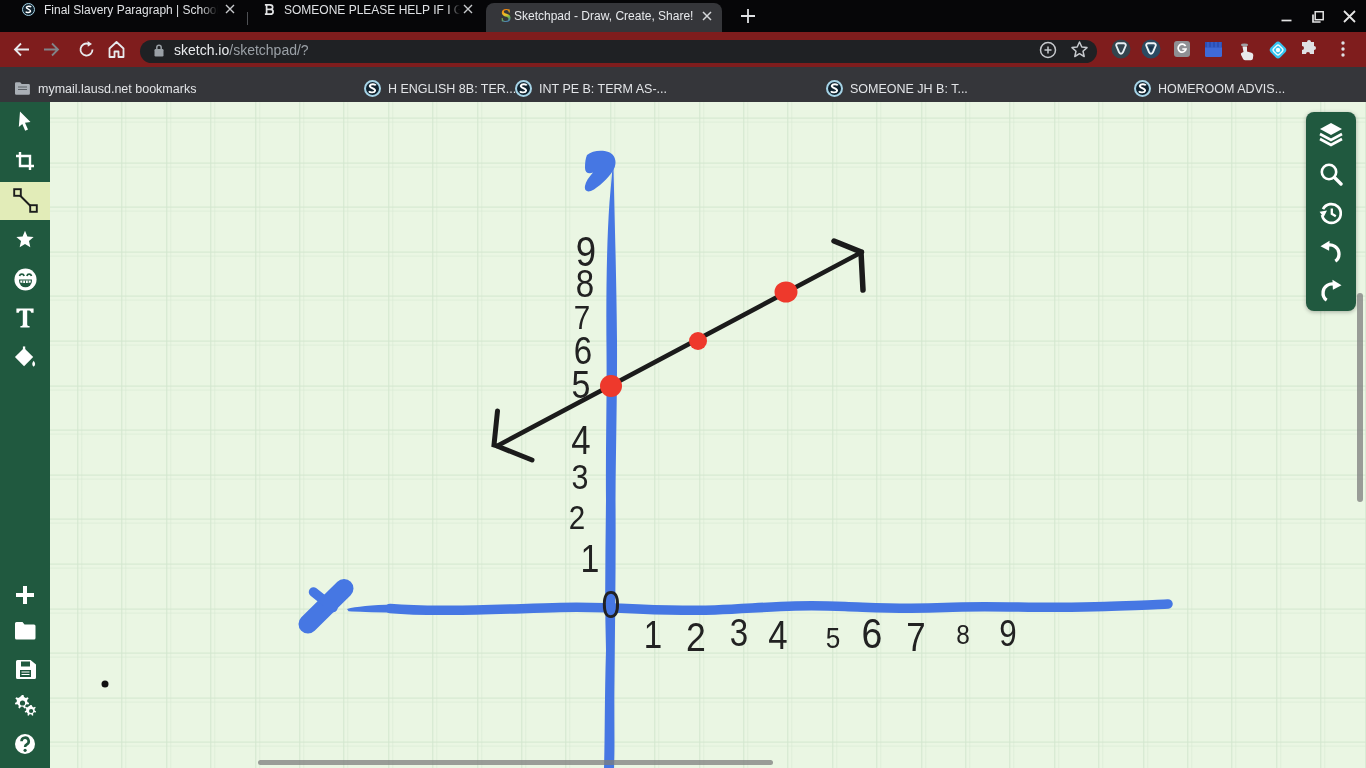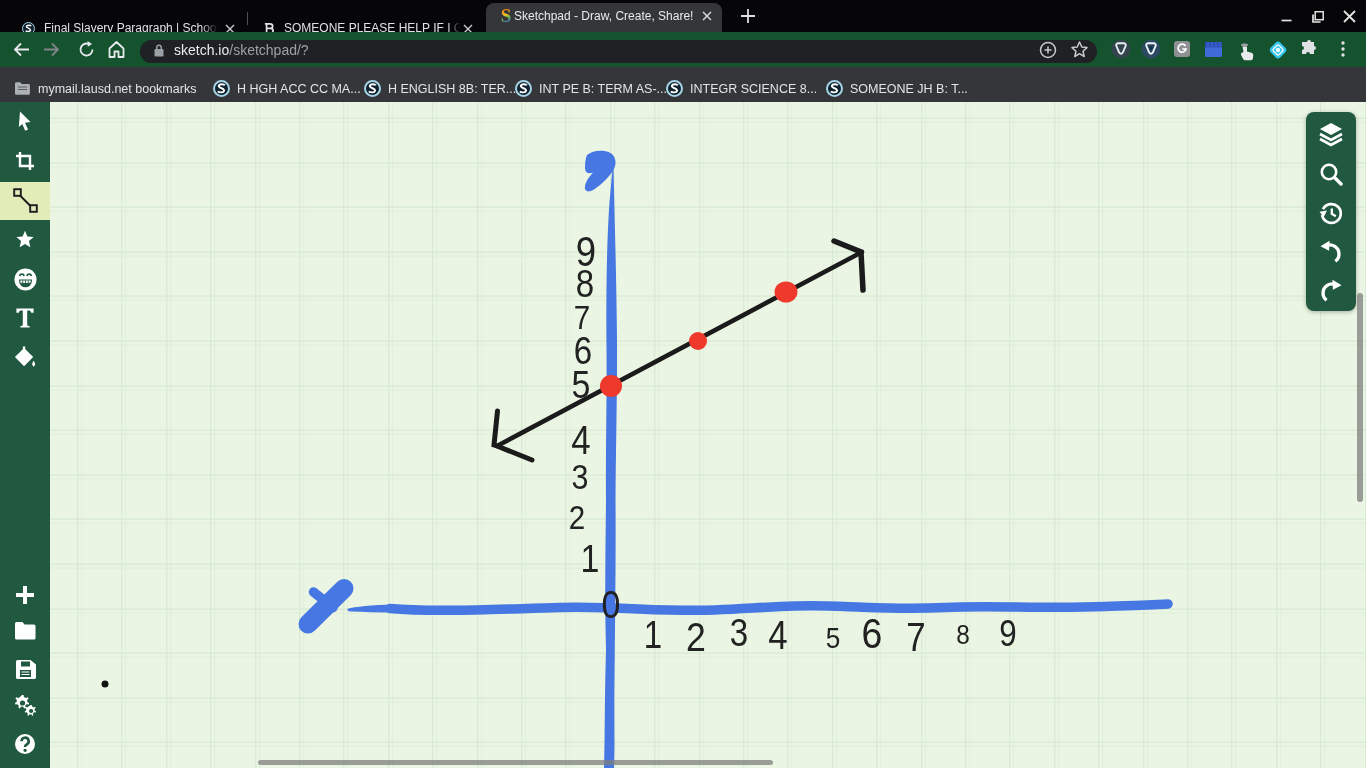--- a/index.html
+++ b/index.html
@@ -1,27 +1,27 @@
 <!DOCTYPE html>
 <html><head>
 <meta charset="utf-8">
 <style>
   * { margin:0; padding:0; box-sizing:border-box; -webkit-font-smoothing:antialiased; }
   html,body { width:1366px; height:768px; overflow:hidden; background:#e9f6e2;
     font-family:"Liberation Sans", sans-serif; }
   .abs { position:absolute; }
   
   #tabstrip { position:absolute; left:0; top:0; width:1366px; height:32px; background:#060608; }
-  .tab { position:absolute; top:9px; height:26px; display:flex; align-items:flex-end; }
+  .tab { position:absolute; top:3px; height:26px; display:flex; align-items:flex-start; }
   .tabtitle { font-size:12px; color:#dfe1e4; white-space:nowrap; overflow:hidden; }
   .tabsep { position:absolute; top:12px; width:1px; height:13px; background:#4e5054; }
   #activetab { position:absolute; left:486px; top:3px; width:236px; height:29px; padding-bottom:3px;
      background:#35363a; border-radius:8px 8px 0 0; display:flex; align-items:center; }
   
-  #toolbar { position:absolute; left:0; top:32px; width:1366px; height:35px; background:#14532d; }
+  #toolbar { position:absolute; left:0; top:32px; width:1366px; height:35px; background:#7f1d1d; }
   #omnibox { position:absolute; left:140px; top:8px; width:957px; height:23px; background:#1f2124; border-radius:12px; }
   .urlmain { color:#e8eaed; font-size:14px; }
   .urlrest { color:#9aa0a6; font-size:14px; }
   
   #bookmarks { position:absolute; left:0; top:67px; width:1366px; height:35px; background:#35363a; }
   .bk { position:absolute; top:4px; height:35px; display:flex; align-items:center; gap:7px; }
   .bktext { color:#e2e4e7; font-size:12.5px; white-space:nowrap; }
   .sicon { width:17px; height:17px; border-radius:50%; background:#10222e; border:2px solid #a5d3e6;
      display:flex; align-items:center; justify-content:center; color:#fff; font-size:10px; font-weight:bold; }
   
@@ -187,59 +187,51 @@
 </div>
 
 <div id="bookmarks">
   <div class="bk" style="left:14px;">
     <svg width="17" height="15" viewBox="0 0 17 15">
         <path d="M1 2.5 a1.2 1.2 0 0 1 1.2 -1.2 h4 l1.5 1.8 h7 a1.2 1.2 0 0 1 1.2 1.2 v8.2 a1.2 1.2 0 0 1 -1.2 1.2 h-12.5 a1.2 1.2 0 0 1 -1.2 -1.2 Z" fill="#aab0b6"></path>
         <path d="M4 6 h9 M4 8.5 h9" stroke="#5b6065" stroke-width="1.1"></path>
       </svg>
     <div class="bktext">mymail.lausd.net bookmarks</div>
   </div>
-  <div class="bk" style="left:213px;">
-      <div class="sicon">
-        <svg width="9" height="11" viewBox="0 0 9 11">
-          <path d="M7.8 2.4 C7 0.8 2.5 0.8 1.8 2.7 C1.1 4.9 7.7 5.2 7.1 7.7 C6.6 9.8 1.9 9.9 1.0 8.2" fill="none" stroke="#fff" stroke-width="1.9"></path>
-        </svg>
-      </div>
-      <div class="bktext">H HGH ACC CC MA...</div>
-    </div>
   <div class="bk" style="left:364px;">
       <div class="sicon">
         <svg width="9" height="11" viewBox="0 0 9 11">
           <path d="M7.8 2.4 C7 0.8 2.5 0.8 1.8 2.7 C1.1 4.9 7.7 5.2 7.1 7.7 C6.6 9.8 1.9 9.9 1.0 8.2" fill="none" stroke="#fff" stroke-width="1.9"></path>
         </svg>
       </div>
       <div class="bktext">H ENGLISH 8B: TER...</div>
     </div>
   <div class="bk" style="left:515px;">
       <div class="sicon">
         <svg width="9" height="11" viewBox="0 0 9 11">
           <path d="M7.8 2.4 C7 0.8 2.5 0.8 1.8 2.7 C1.1 4.9 7.7 5.2 7.1 7.7 C6.6 9.8 1.9 9.9 1.0 8.2" fill="none" stroke="#fff" stroke-width="1.9"></path>
         </svg>
       </div>
       <div class="bktext">INT PE B: TERM AS-...</div>
     </div>
-  <div class="bk" style="left:666px;">
-      <div class="sicon">
-        <svg width="9" height="11" viewBox="0 0 9 11">
-          <path d="M7.8 2.4 C7 0.8 2.5 0.8 1.8 2.7 C1.1 4.9 7.7 5.2 7.1 7.7 C6.6 9.8 1.9 9.9 1.0 8.2" fill="none" stroke="#fff" stroke-width="1.9"></path>
-        </svg>
-      </div>
-      <div class="bktext">INTEGR SCIENCE 8...</div>
-    </div>
   <div class="bk" style="left:826px;">
       <div class="sicon">
         <svg width="9" height="11" viewBox="0 0 9 11">
           <path d="M7.8 2.4 C7 0.8 2.5 0.8 1.8 2.7 C1.1 4.9 7.7 5.2 7.1 7.7 C6.6 9.8 1.9 9.9 1.0 8.2" fill="none" stroke="#fff" stroke-width="1.9"></path>
         </svg>
       </div>
       <div class="bktext">SOMEONE JH B: T...</div>
+    </div>
+  <div class="bk" style="left:1134px;">
+      <div class="sicon">
+        <svg width="9" height="11" viewBox="0 0 9 11">
+          <path d="M7.8 2.4 C7 0.8 2.5 0.8 1.8 2.7 C1.1 4.9 7.7 5.2 7.1 7.7 C6.6 9.8 1.9 9.9 1.0 8.2" fill="none" stroke="#fff" stroke-width="1.9"></path>
+        </svg>
+      </div>
+      <div class="bktext">HOMEROOM ADVIS...</div>
     </div>
 </div>
 
 <div id="app">
 
   <svg class="abs" style="left:0;top:0;opacity:0.999;" width="1366" height="666" viewBox="0 102 1366 666">
     <g fill="none" stroke-linecap="round">
 
       <path d="M613.5 166 C614.5 215 616.5 280 617 340 C617.3 390 616 440 615.5 500 C616 560 615 620 614.5 680 C614 720 615 745 614 768
                L604 768 C605 740 604.5 700 606 650 C604.5 600 605.5 550 606 500 C605.5 450 607 400 606.5 350 C606 300 606.5 245 609.5 202 L612.5 168 Z" fill="#4677e3" stroke="none"></path>

